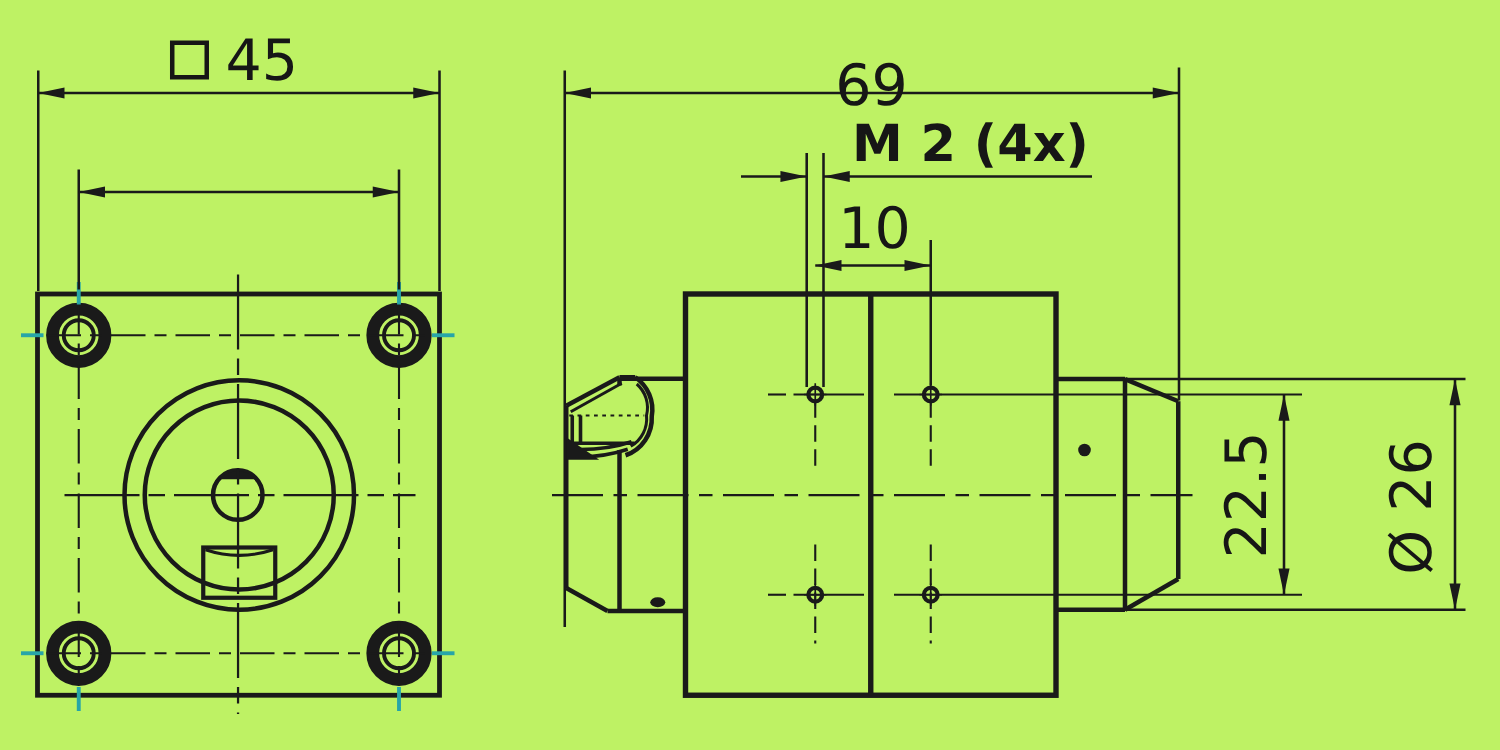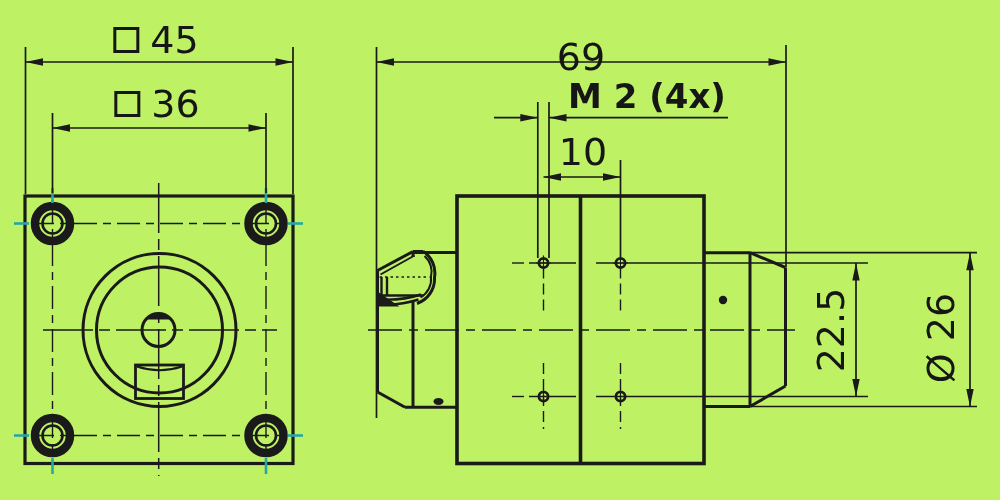--- a/index.html
+++ b/index.html
@@ -227,24 +227,20 @@
       <polygon points="970,406.5 966.3,389 973.7,389"></polygon>
     </g>
   </g>
 </svg>
 
 <div class="dim-label" style="left:156px;top:20px;">
   <span class="sq-box"></span>
   <span>45</span>
 </div>
 
-<div class="dim-label" style="left:157px;top:84px;">
-  <span class="sq-box"></span>
-  <span>36</span>
-</div>
 
 <div class="dim-label" style="left:581px;top:20px;margin-top:17px;">
   <span>69</span>
 </div>
 
 <div class="dim-label small" style="left:647px;top:76px;font-weight:bold;">
   <span>M 2 (4x)</span>
 </div>
 
 <div class="dim-label" style="left:583px;top:132px;">

